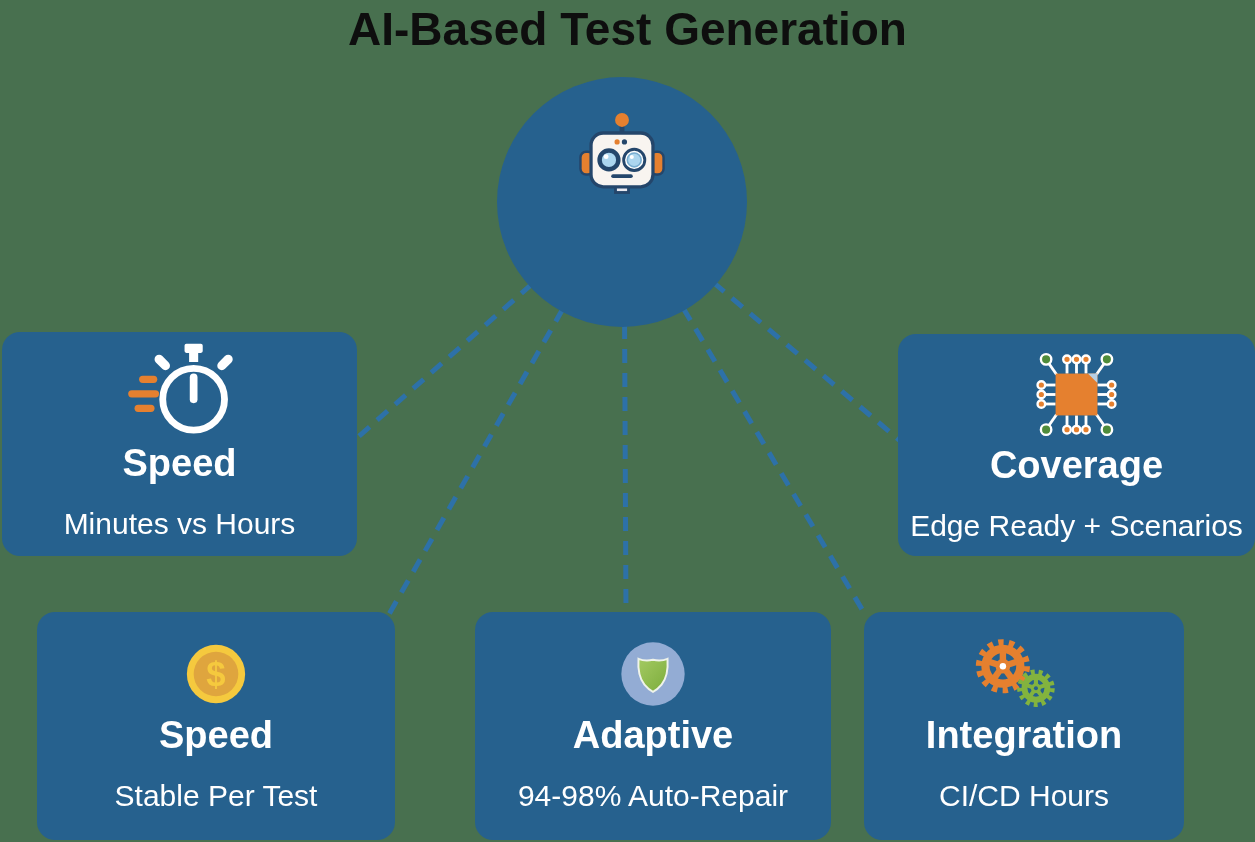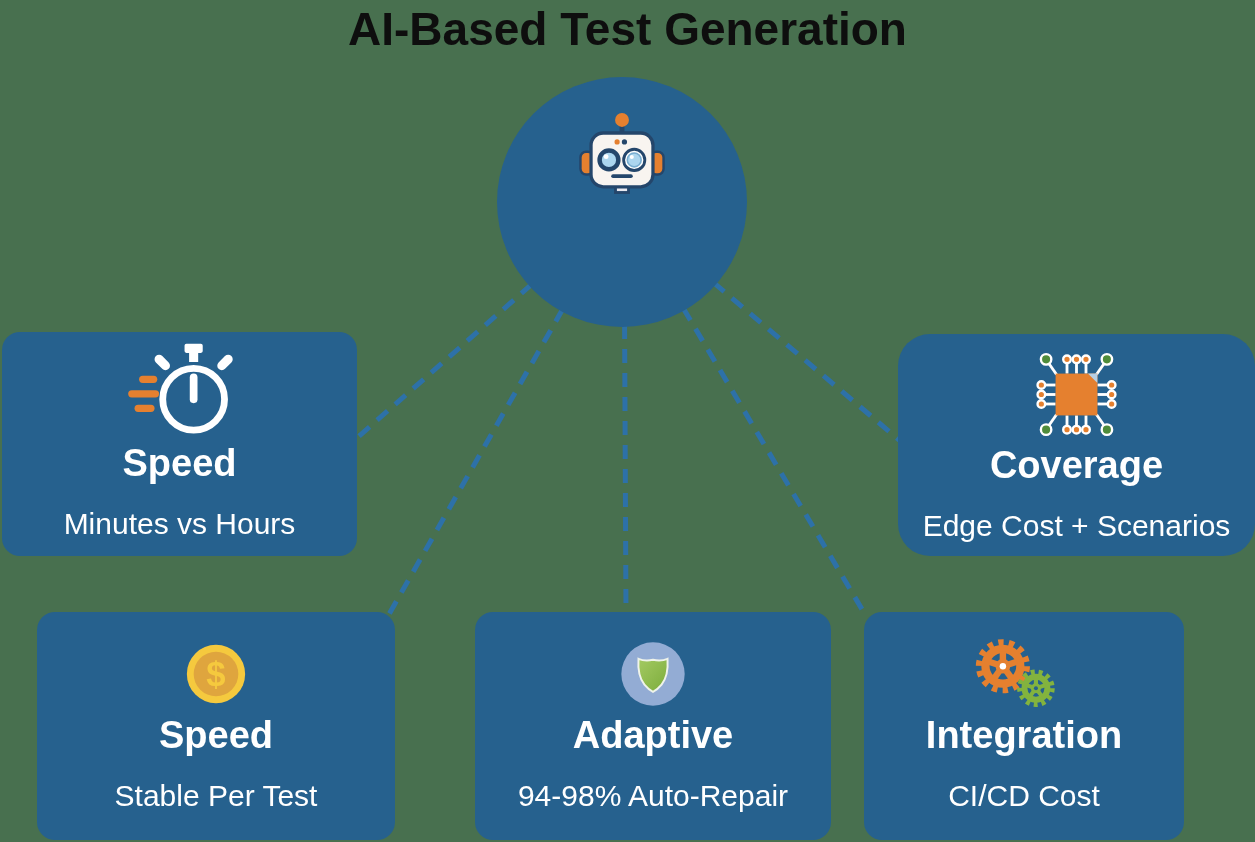--- a/index.html
+++ b/index.html
@@ -25,21 +25,21 @@
     position:absolute;left:497px;top:77px;width:250px;height:250px;border-radius:50%;
     background:var(--panel-blue);display:flex;flex-direction:column;align-items:center;
   }
   .hub .robot{margin-top:34px;}
   .hub-label{color:var(--text-white);font-size:64px;font-weight:800;margin-top:0;line-height:1.1;letter-spacing:1px;}
   .card{
     position:absolute;background:var(--panel-blue);border-radius:18px;
     display:flex;flex-direction:column;align-items:center;color:var(--text-white);
   }
   #card-speed{left:2px;top:332px;width:355px;height:224px;}
-  #card-coverage{left:898px;top:334px;width:357px;height:222px;border-radius:32px;}
+  #card-coverage{left:898px;top:334px;width:357px;height:222px;}
   #card-cost{left:37px;top:612px;width:358px;height:228px;}
   #card-adaptive{left:475px;top:612px;width:356px;height:228px;}
   #card-integration{left:864px;top:612px;width:320px;height:228px;}
   .card-icon{display:flex;align-items:center;justify-content:center;}
   .card--top .card-icon{height:96px;margin-top:12px;}
   .card--bottom .card-icon{height:80px;margin-top:22px;}
   .card-title{font-size:38px;font-weight:700;line-height:1.15;margin-top:2px;}
   .card--bottom .card-title{margin-top:0;}
   .card-subtitle{font-size:30px;font-weight:400;line-height:1.2;margin-top:20px;text-align:right;}
   svg text{font-family:"Liberation Sans", sans-serif;}
@@ -137,21 +137,21 @@
         </g>
         <g style="fill:var(--green)" stroke="#FFFFFF" stroke-width="2.5">
           <circle cx="18" cy="13" r="5.5"></circle>
             <circle cx="82" cy="13" r="5.5"></circle>
           <circle cx="18" cy="87" r="5.5"></circle>
             <circle cx="82" cy="87" r="5.5"></circle>
         </g>
       </svg>
     </div>
     <div class="card-title">Coverage</div>
-    <div class="card-subtitle">Edge Cost + Scenarios</div>
+    <div class="card-subtitle">Edge Ready + Scenarios</div>
   </div>
 
   <div class="card card--bottom" id="card-cost">
     <div class="card-icon">
       <svg width="62" height="62" viewBox="0 0 100 100">
         <circle cx="50" cy="50" r="47" style="fill:var(--coin-gold)"></circle>
         <circle cx="50" cy="50" r="36" style="fill:var(--coin-inner)"></circle>
         <text x="50" y="69" text-anchor="middle" font-size="56" font-weight="bold" style="fill:var(--coin-gold)">$</text>
       </svg>
     </div>
@@ -205,16 +205,16 @@
             <line x1="78" y1="58" x2="84.5" y2="66.9"></line>
             <line x1="78" y1="58" x2="71.5" y2="66.9"></line>
             <line x1="78" y1="58" x2="67.5" y2="54.6"></line>
           </g>
         </g>
         <circle cx="78" cy="58" r="5.5" style="fill:var(--gear-green)"></circle>
         <circle cx="78" cy="58" r="2.2" style="fill:var(--panel-blue)"></circle>
       </svg>
     </div>
     <div class="card-title">Integration</div>
-    <div class="card-subtitle">CI/CD Cost</div>
+    <div class="card-subtitle">CI/CD Hours</div>
   </div>
 
 </div>
 
 </body></html>

